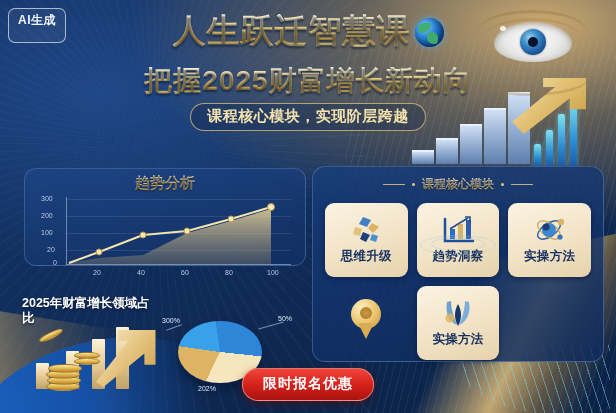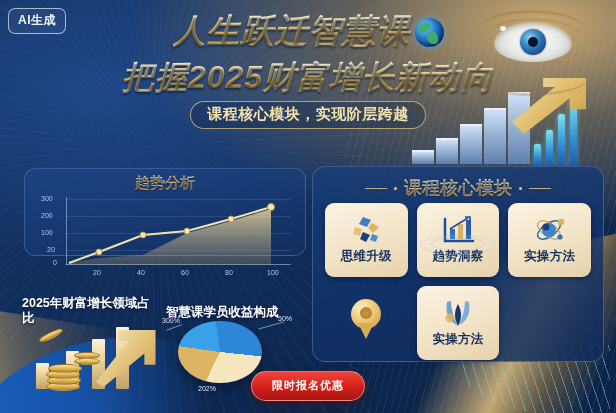--- a/index.html
+++ b/index.html
@@ -41,21 +41,21 @@
   .bluewave {
     position:absolute; left:-6%; bottom:-8%; width:44%; height:26%;
     background:linear-gradient(80deg,#1c64c4 0%,#1550a6 46%,rgba(16,50,104,0) 86%);
     border-radius:60% 40% 0 0 / 100% 70% 0 0;
     transform:rotate(-4deg); pointer-events:none;
   }
 
   
   .ai-badge {
     position:absolute; left:8px; top:8px; z-index:30;
-    padding:3px 9px 4px; border:1px solid rgba(255,255,255,.62);
+    padding:3px 9px 13px; border:1px solid rgba(255,255,255,.62);
     border-radius:7px; color:#eef3fb; font-size:12px; font-weight:bold;
     letter-spacing:.5px; background:rgba(255,255,255,.05);
   }
 
   
   .eye-wrap { position:absolute; right:24px; top:6px; width:120px; height:74px; z-index:8; }
   .brow {
     position:absolute; left:4px; top:4px; width:112px; height:46px;
     border-top:3px solid rgba(150,116,64,.38); border-radius:50%;
     filter:blur(.6px);
@@ -82,24 +82,23 @@
   .glint{position:absolute;left:6px;top:4px;width:6px;height:5px;background:rgba(255,255,255,.85);border-radius:50%;}
 
   
   .headline { position:absolute; left:0; right:0; top:14px; text-align:center; z-index:20; }
   .h-line {
     font-weight:bold; letter-spacing:1px; line-height:1;
     background:linear-gradient(180deg,#fff8e0 0%,#f6dd9c 30%,#e2bc63 58%,#c79a3c 80%,#f3da98 100%);
     -webkit-background-clip:text; background-clip:text; color:transparent;
     text-shadow:0 2px 2px rgba(8,22,48,.55);
     display:inline-block;
-    font-style:italic;
   }
   .h1 { font-size:33px; }
-  .h2 { font-size:32px; margin-top:14px; }
+  .h2 { font-size:28px; margin-top:20px; }
   .h-row { display:flex; align-items:center; justify-content:center; gap:4px; }
   .globe {
     width:29px;height:29px;border-radius:50%; flex:0 0 auto; margin-top:4px;
     background:radial-gradient(circle at 34% 30%,#7fc8f3 0%,#2a84d8 38%,#1356ab 70%,#0a3577 100%);
     box-shadow:0 0 6px rgba(90,170,240,.8), inset -3px -3px 6px rgba(5,25,60,.6);
     position:relative; overflow:hidden;
   }
   .globe::before{
     content:""; position:absolute; left:3px; top:5px; width:13px;height:9px;
     background:#3fae6a; border-radius:50% 40% 60% 30%; transform:rotate(-12deg); opacity:.95;
@@ -129,21 +128,21 @@
     filter:drop-shadow(0 2px 3px rgba(10,28,60,.5));
   }
   .minibars{position:absolute; right:16px; top:96px; width:66px; height:70px; z-index:6; display:flex; align-items:flex-end; gap:5px;}
   .mb{width:7px;border-radius:2px 2px 0 0;background:linear-gradient(180deg,#7fe3ef 0%,#2f8fd6 60%,#1b5ba6 100%); box-shadow:0 0 5px rgba(110,220,240,.55);}
   .flow{position:absolute;right:6px;bottom:-2px;width:150px;height:70px;z-index:5;
         background:repeating-linear-gradient(72deg, rgba(120,220,245,.45) 0 1px, rgba(0,0,0,0) 1px 9px);
         border-radius:0 0 0 70%;}
 
   
   .panel-trend {
-    position:absolute; left:24px; top:168px; width:282px; height:88px; z-index:12;
+    position:absolute; left:24px; top:168px; width:282px; height:98px; z-index:12;
     background:linear-gradient(170deg,rgba(30,70,135,.72),rgba(18,48,100,.72));
     border:1px solid rgba(140,180,235,.30); border-radius:12px;
   }
   .panel-title-blue{
     text-align:center; font-size:15px; font-weight:bold; padding-top:5px;
     background:linear-gradient(180deg,#fff6dd,#ecc87c 60%,#d4a84f);
     -webkit-background-clip:text; background-clip:text; color:transparent;
     text-shadow:0 1px 1px rgba(6,20,45,.55);
   }
   .chart { position:absolute; left:14px; top:26px; width:254px; height:86px; }
@@ -191,21 +190,21 @@
 
   
   .panel-mod{
     position:absolute; right:12px; top:166px; width:292px; height:196px; z-index:12;
     background:linear-gradient(165deg,rgba(24,62,124,.80),rgba(14,42,92,.82));
     border:1px solid rgba(150,188,240,.30); border-radius:13px;
   }
   .mod-head{display:flex;align-items:center;justify-content:center;gap:7px;margin-top:9px;}
   .mh-line{width:22px;height:1px;background:rgba(226,196,128,.85);}
   .mh-dot{width:3px;height:3px;border-radius:50%;background:#e8c77f;}
-  .mod-title{font-size:18px;font-weight:bold;
+  .mod-title{font-size:12px;font-weight:bold;
     background:linear-gradient(180deg,#fff8e2,#f0cf86 60%,#d6aa53);
     -webkit-background-clip:text;background-clip:text;color:transparent;
     text-shadow:0 1px 1px rgba(6,20,45,.5);font-family:Liberation Serif, serif;}
   .grid{position:absolute;left:12px;right:12px;top:36px;display:grid;
         grid-template-columns:repeat(3,1fr); grid-template-rows:74px 74px; gap:9px;}
   .card{
     background:linear-gradient(160deg,#fbf3e2 0%,#f2e3c6 55%,#e6d2ab 100%);
     border-radius:9px; display:flex;flex-direction:column;align-items:center;justify-content:center;gap:3px;
     box-shadow:0 2px 5px rgba(4,16,40,.45);
   }
@@ -220,21 +219,21 @@
      border-left:8px solid transparent;border-right:8px solid transparent;border-top:16px solid #d9ab53;}
   .pin-hole{position:absolute;left:9px;top:8px;width:12px;height:12px;border-radius:50%;
      background:radial-gradient(circle,#c9983f,#a9792c);}
   .ripple{position:absolute;left:50%;top:34px;border:1px solid rgba(150,195,245,.35);border-radius:50%;}
 
   .cta{
     position:absolute; left:50%; transform:translateX(-50%); bottom:12px; z-index:24;
     padding:6px 20px 7px; border-radius:16px;
     background:linear-gradient(180deg,#f0453a 0%,#d31f19 55%,#a9130f 100%);
     border:1px solid rgba(255,200,190,.55);
-    color:#fff; font-size:11px; font-weight:bold; letter-spacing:1px;
+    color:#fff; font-size:14px; font-weight:bold; letter-spacing:1px;
     box-shadow:0 3px 8px rgba(90,10,8,.55);
   }
 </style>
 </head>
 <body>
 
 <div id="poster">
   <div class="texture"></div>
   <div class="texture2"></div>
   <div class="goldswoosh"></div>
@@ -342,21 +341,20 @@
   <div class="pie-wrap">
     <div class="pie"></div>
     <div class="pie-lead" style="left:4px;top:24px;width:16px;transform:rotate(-20deg);"></div>
     <div class="pie-lab" style="left:0px;top:14px;">300%</div>
     <div class="pie-lead" style="left:96px;top:22px;width:26px;transform:rotate(-16deg);"></div>
     <div class="pie-lab" style="left:116px;top:12px;">50%</div>
     <div class="pie-lab" style="left:36px;top:82px;">202%</div>
     <div class="goldcoin-sm">$</div>
   </div>
 
-  <div class="cap-white" style="left:166px;bottom:92px;width:140px;">智慧课学员收益构成</div>
 
   <div class="panel-mod">
     <div class="mod-head">
       <span class="mh-line"></span>
       <span class="mh-dot"></span>
       <span class="mod-title">课程核心模块</span>
       <span class="mh-dot"></span>
       <span class="mh-line"></span>
     </div>
 

